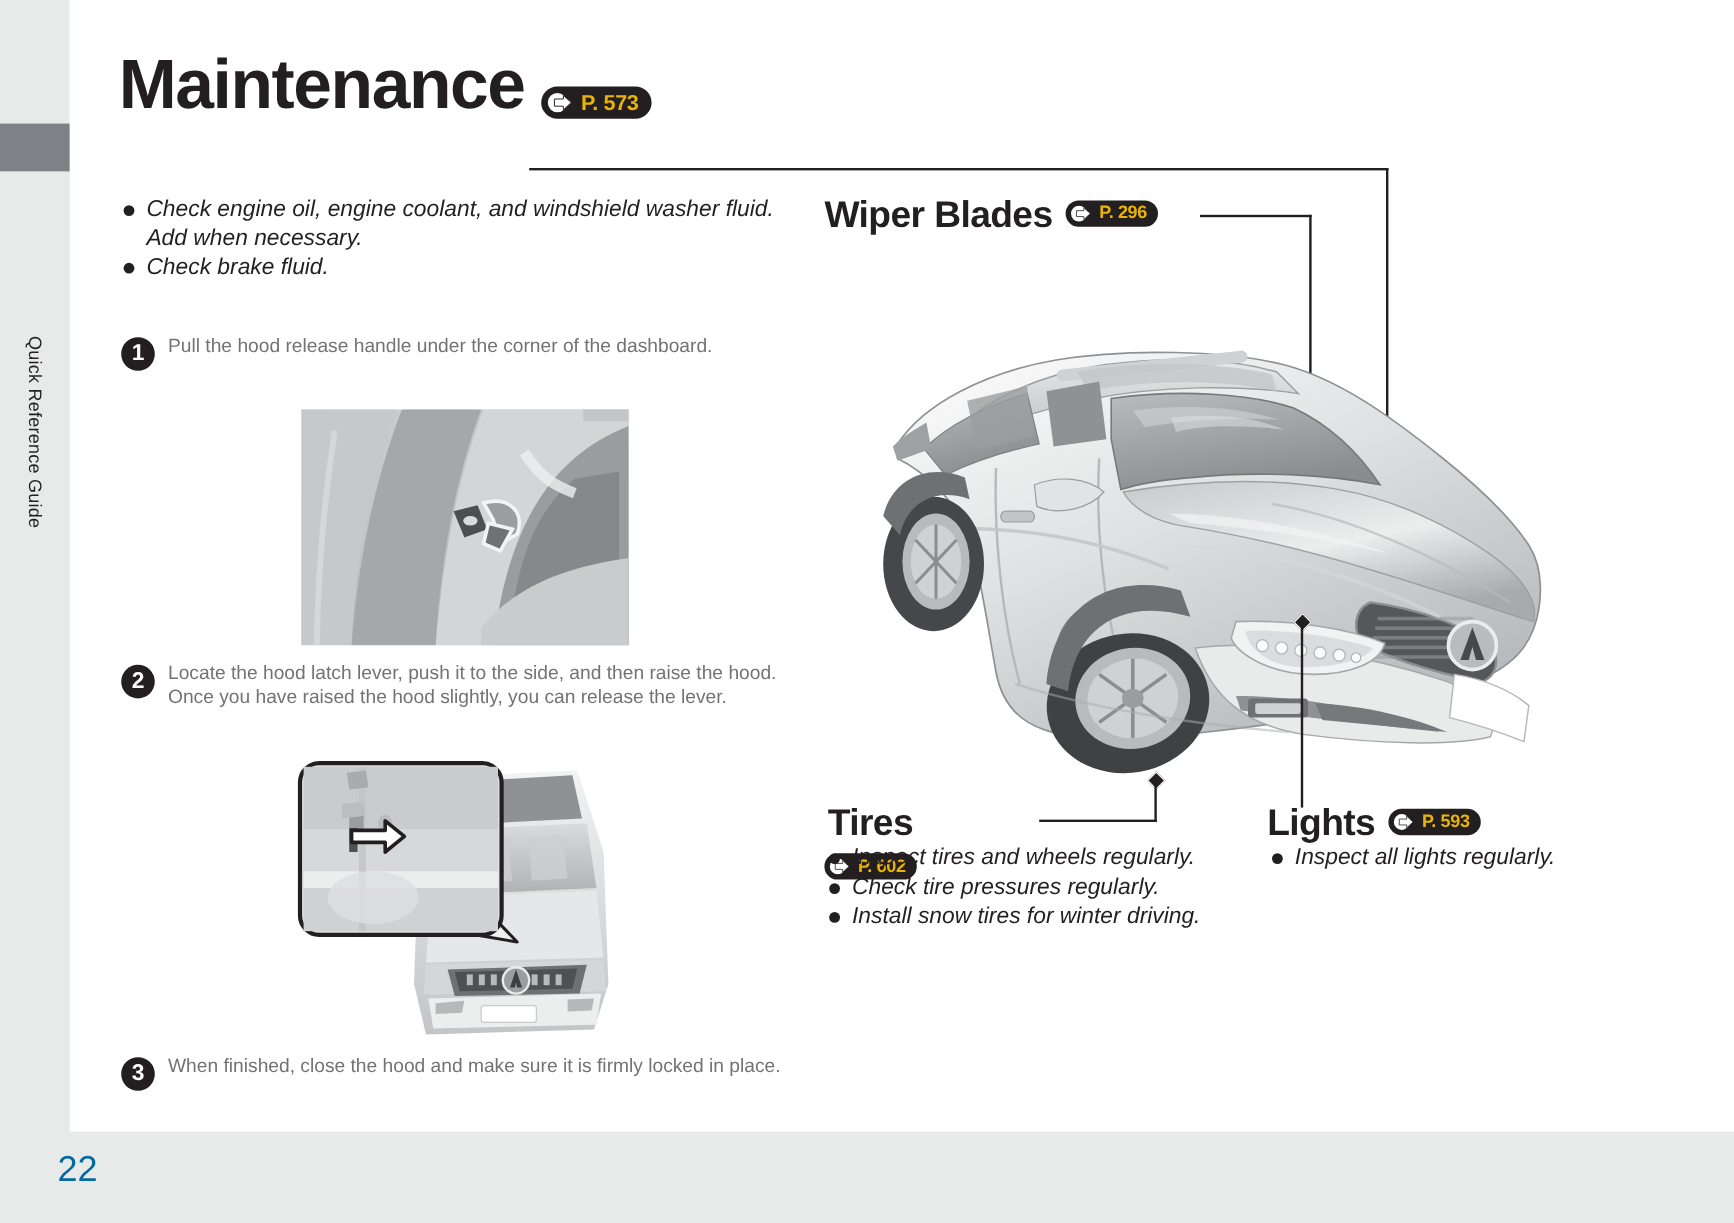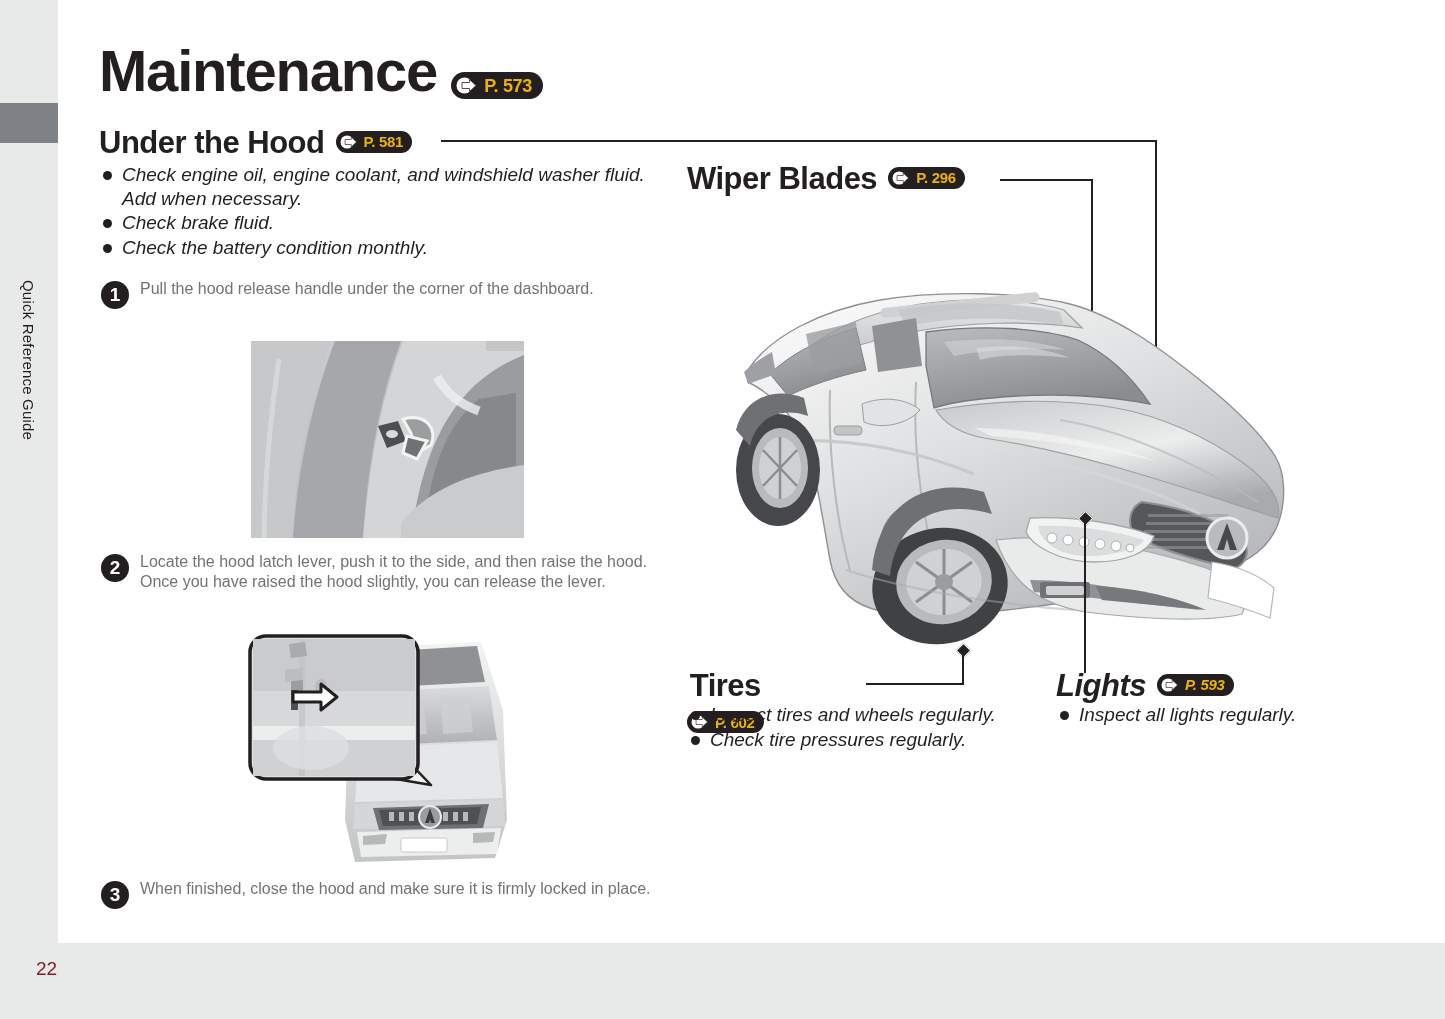--- a/index.html
+++ b/index.html
@@ -34,22 +34,22 @@
     letter-spacing: .2px;
     white-space: nowrap;
   }
   
   .sheet {
     position: absolute; left: 58px; top: 0;
     width: 1387px; height: 943px;
     background: #ffffff;
   }
   .page-number {
-    position: absolute; left: 36px; top: 958px;
-    font-size: 19px; color: #7f1d1d;
+    position: absolute; left: 48px; top: 958px;
+    font-size: 30px; color: #0369a1;
   }
   
   .h1 {
     position: absolute; left: 99px; top: 42px;
     font-size: 58px; font-weight: bold; color: #231f20;
     letter-spacing: -1.2px; line-height: 1;
     display: flex; align-items: flex-end; gap: 14px;
   }
   .h2 {
     font-size: 31px; font-weight: bold; color: #231f20;
@@ -125,41 +125,28 @@
         <svg width="24" height="17" viewBox="0 0 24 17">
           <circle cx="8.5" cy="8.5" r="8" fill="#fff"></circle>
           <path d="M6 5.5h7.5V2.5L20 8.5l-6.5 6v-3H6z" fill="#fff"></path>
           <path d="M6 5.5h7.5V2.5L20 8.5l-6.5 6v-3H6z" fill="#fff" stroke="#231f20" stroke-width="0.8"></path>
         </svg>
       </span>
       <span>P. 573</span>
     </span>
   </div>
 
-  <div class="h2" style="position:absolute;left:99px;top:127px;">
-    <span>Under the Hood</span>
-    <span class="pill">
-      <span>
-        <svg width="20" height="14" viewBox="0 0 24 17">
-          <circle cx="8.5" cy="8.5" r="8" fill="#fff"></circle>
-          <path d="M6 5.5h7.5V2.5L20 8.5l-6.5 6v-3H6z" fill="#fff" stroke="#231f20" stroke-width="0.8"></path>
-        </svg>
-      </span>
-      <span>P. 581</span>
-    </span>
-  </div>
 
   <div class="leader" style="left:441px;top:140px;width:716px;height:2px;"></div>
   <div class="leader" style="left:1155px;top:140px;width:2px;height:281px;"></div>
   <div class="diamond" style="left:1150px;top:415px;"></div>
 
   <ul class="blist" style="position:absolute;left:101px;top:163px;width:545px;">
     <li>Check engine oil, engine coolant, and windshield washer fluid. Add when necessary.</li>
     <li>Check brake fluid.</li>
-    <li>Check the battery condition monthly.</li>
   </ul>
 
   <div class="step" style="left:101px;top:279px;width:540px;">
     <div class="step-num">1</div>
     <div class="step-text">Pull the hood release handle under the corner of the dashboard.</div>
   </div>
 
   <div class="photo" style="left:251px;top:341px;width:273px;height:197px;">
     <svg width="273" height="197" viewBox="0 0 273 197">
       <defs>
@@ -413,23 +400,24 @@
           <path d="M6 5.5h7.5V2.5L20 8.5l-6.5 6v-3H6z" fill="#fff" stroke="#231f20" stroke-width="0.8"></path>
         </svg>
       </span>
       <span>P. 602</span>
     </span>
   </div>
 
   <ul class="blist" style="position:absolute;left:689px;top:703px;width:340px;">
     <li>Inspect tires and wheels regularly.</li>
     <li>Check tire pressures regularly.</li>
+    <li>Install snow tires for winter driving.</li>
   </ul>
 
-  <div class="h2" style="position:absolute;left:1056px;top:670px;font-style:italic;">
+  <div class="h2" style="position:absolute;left:1056px;top:670px;">
     <span>Lights</span>
     <span class="pill">
       <span>
         <svg width="20" height="14" viewBox="0 0 24 17">
           <circle cx="8.5" cy="8.5" r="8" fill="#fff"></circle>
           <path d="M6 5.5h7.5V2.5L20 8.5l-6.5 6v-3H6z" fill="#fff" stroke="#231f20" stroke-width="0.8"></path>
         </svg>
       </span>
       <span>P. 593</span>
     </span>

